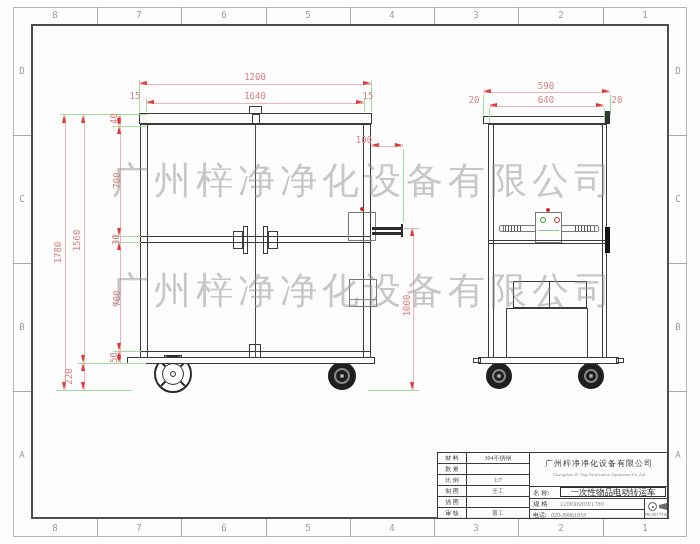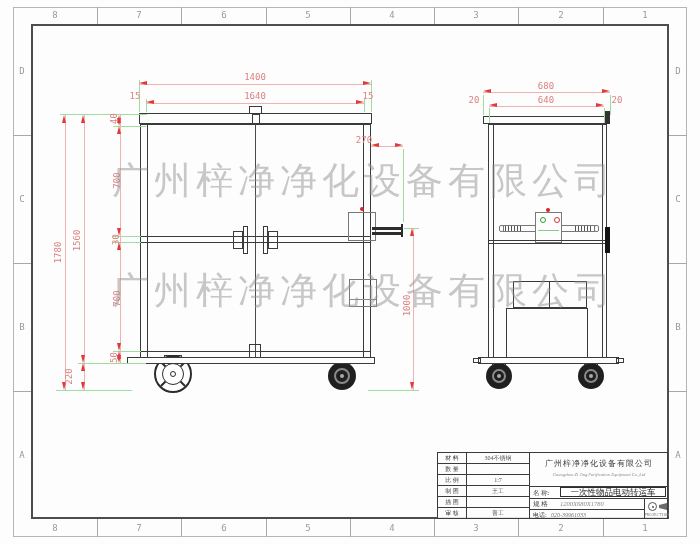--- a/index.html
+++ b/index.html
@@ -178,33 +178,33 @@
   </div>
 
   <div>
     <div class="v gn" style="left:139px;top:80px;height:32px;"></div>
     <div class="v gn" style="left:146px;top:99px;height:13px;"></div>
     <div class="v gn" style="left:364px;top:99px;height:13px;"></div>
     <div class="v gn" style="left:371px;top:80px;height:32px;"></div>
     <div class="h rd" style="left:139px;top:84px;width:232px;"></div>
     <div class="arr arrL" style="left:139px;top:81px;"></div>
     <div class="arr arrR" style="left:363px;top:81px;"></div>
-    <div class="dimtxt" style="left:233px;top:73px;width:44px;">1400</div>
+    <div class="dimtxt" style="left:233px;top:73px;width:44px;">1200</div>
     <div class="h rd" style="left:146px;top:103px;width:218px;"></div>
     <div class="arr arrL" style="left:146px;top:100px;"></div>
     <div class="arr arrR" style="left:356px;top:100px;"></div>
     <div class="dimtxt" style="left:233px;top:92px;width:44px;">1640</div>
     <div class="dimtxt" style="left:127px;top:92px;width:16px;">15</div>
     <div class="dimtxt" style="left:360px;top:92px;width:16px;">15</div>
 
     <div class="v gn" style="left:403px;top:149px;height:73px;"></div>
     <div class="h rd" style="left:371px;top:146px;width:32px;"></div>
     <div class="arr arrL" style="left:371px;top:143px;"></div>
     <div class="arr arrR" style="left:395px;top:143px;"></div>
-    <div class="dimtxt" style="left:349px;top:136px;width:30px;">270</div>
+    <div class="dimtxt" style="left:349px;top:136px;width:30px;">100</div>
 
     <div class="h gn" style="left:404px;top:228px;width:15px;"></div>
     <div class="h gn" style="left:368px;top:390px;width:51px;"></div>
     <div class="v rd" style="left:413px;top:228px;height:162px;"></div>
     <div class="arr arrU" style="left:410px;top:228px;"></div>
     <div class="arr arrD" style="left:410px;top:382px;"></div>
     <div class="dimtxt vtxt" style="left:389px;top:301px;width:36px;">1000</div>
   </div>
 
   <div>
@@ -248,21 +248,21 @@
   </div>
 
   <div>
     <div class="v gn" style="left:483px;top:95px;height:20px;"></div>
     <div class="v gn" style="left:610px;top:95px;height:20px;"></div>
     <div class="v gn" style="left:489px;top:108px;height:15px;"></div>
     <div class="v gn" style="left:604px;top:108px;height:15px;"></div>
     <div class="h rd" style="left:483px;top:92px;width:127px;"></div>
     <div class="arr arrL" style="left:483px;top:89px;"></div>
     <div class="arr arrR" style="left:602px;top:89px;"></div>
-    <div class="dimtxt" style="left:528px;top:82px;width:36px;">680</div>
+    <div class="dimtxt" style="left:528px;top:82px;width:36px;">590</div>
     <div class="h rd" style="left:489px;top:106px;width:115px;"></div>
     <div class="arr arrL" style="left:489px;top:103px;"></div>
     <div class="arr arrR" style="left:596px;top:103px;"></div>
     <div class="dimtxt" style="left:528px;top:96px;width:36px;">640</div>
     <div class="dimtxt" style="left:466px;top:96px;width:16px;">20</div>
     <div class="dimtxt" style="left:609px;top:96px;width:16px;">20</div>
   </div>
 
   <div class="abs tb" style="left:437px;top:452px;width:231px;height:67px;border:1px solid #3a3a3a;box-sizing:border-box;background:rgba(253,253,253,0.85);">
 

